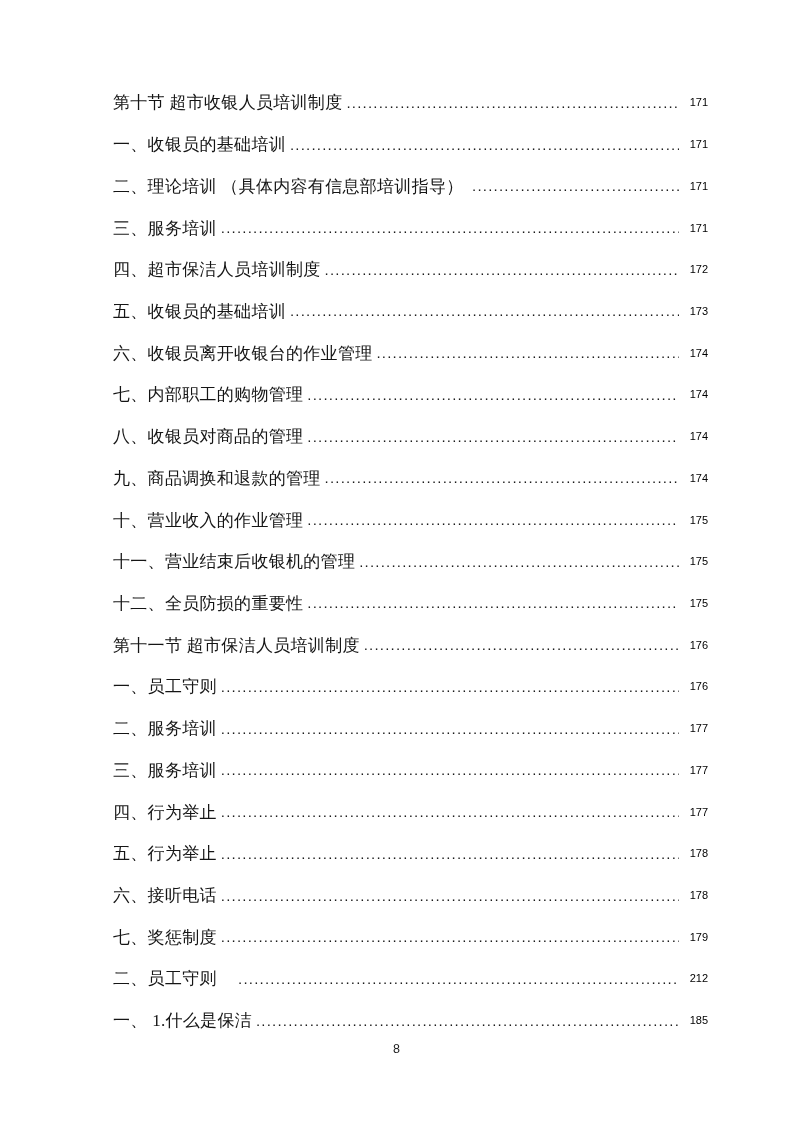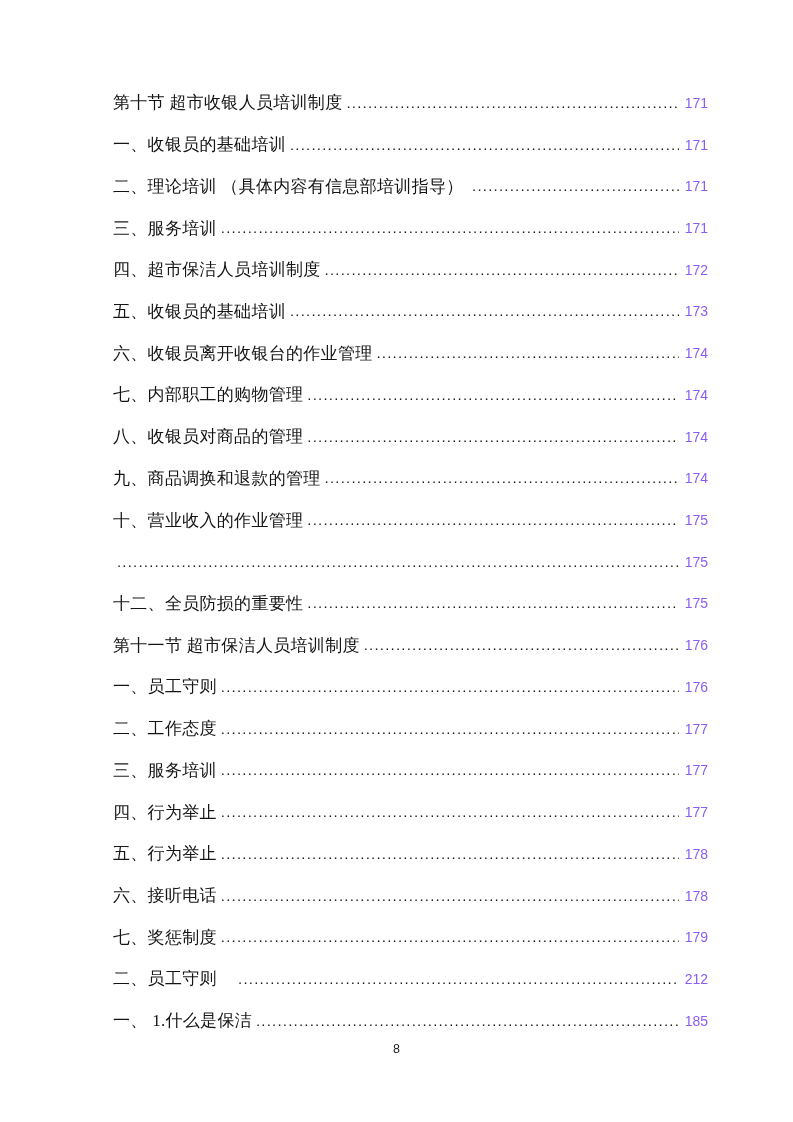--- a/index.html
+++ b/index.html
@@ -49,23 +49,23 @@
   .toc-dots::after {
     content: "..........................................................................................................................................................";
     font-family: "Liberation Sans", "DejaVu Sans", sans-serif;
     font-size: 15px;
     letter-spacing: 1.2px;
     color: #1b1b1b;
   }
   .toc-page {
     flex: 0 0 auto;
     font-family: "Liberation Sans", "DejaVu Sans", sans-serif;
-    font-size: 14px;
+    font-size: 11px;
     line-height: 1;
-    color: #8b5cf6;
+    color: #000000;
     text-align: right;
     min-width: 26px;
   }
   .page-footer {
     position: absolute;
     top: 1039px;
     left: 0;
     width: 100%;
     text-align: center;
   }
@@ -141,20 +141,21 @@
       <span class="toc-page">174</span>
     </div>
 
     <div class="toc-row level-item">
       <span class="toc-label">十、营业收入的作业管理</span>
       <span class="toc-dots"></span>
       <span class="toc-page">175</span>
     </div>
 
     <div class="toc-row level-item">
+      <span class="toc-label">十一、营业结束后收银机的管理</span>
       <span class="toc-dots"></span>
       <span class="toc-page">175</span>
     </div>
 
     <div class="toc-row level-item">
       <span class="toc-label">十二、全员防损的重要性</span>
       <span class="toc-dots"></span>
       <span class="toc-page">175</span>
     </div>
 
@@ -164,21 +165,21 @@
       <span class="toc-page">176</span>
     </div>
 
     <div class="toc-row level-item">
       <span class="toc-label">一、员工守则</span>
       <span class="toc-dots"></span>
       <span class="toc-page">176</span>
     </div>
 
     <div class="toc-row level-item">
-      <span class="toc-label">二、工作态度</span>
+      <span class="toc-label">二、服务培训</span>
       <span class="toc-dots"></span>
       <span class="toc-page">177</span>
     </div>
 
     <div class="toc-row level-item">
       <span class="toc-label">三、服务培训</span>
       <span class="toc-dots"></span>
       <span class="toc-page">177</span>
     </div>
 

